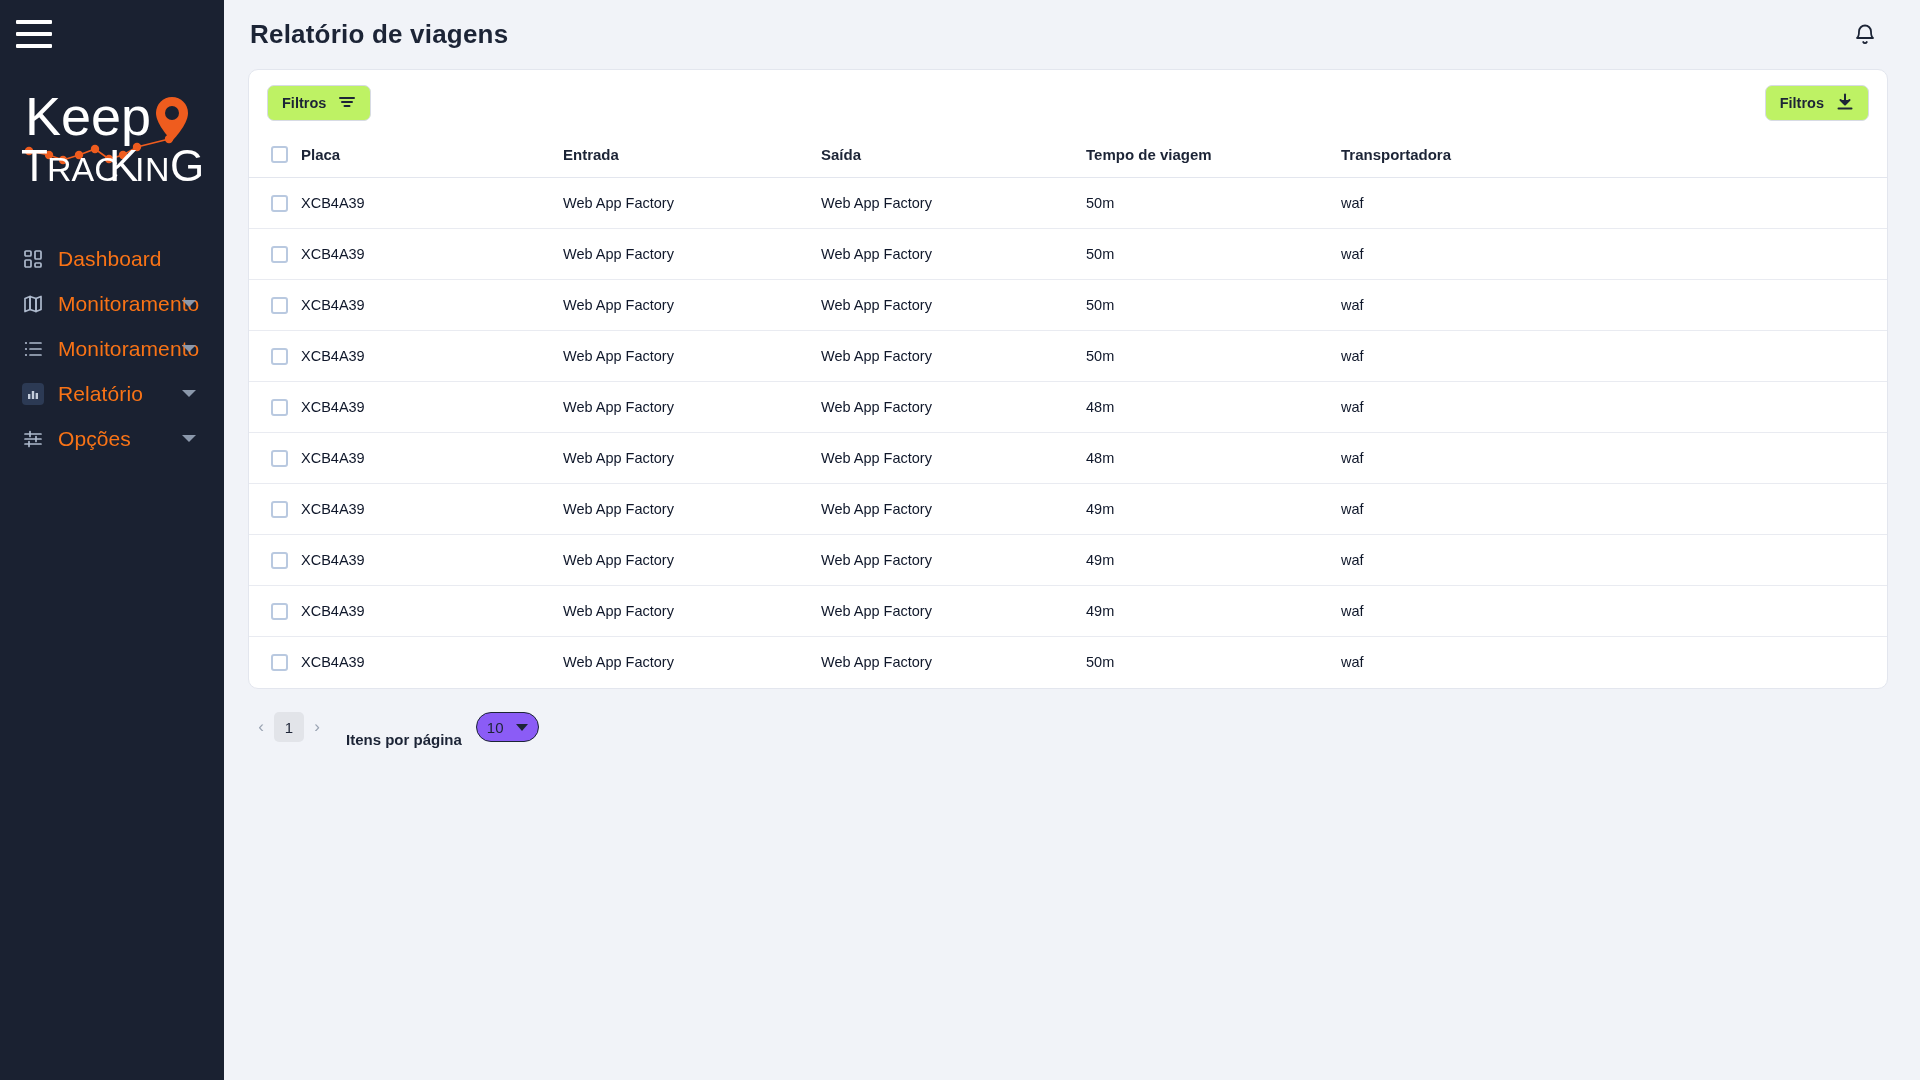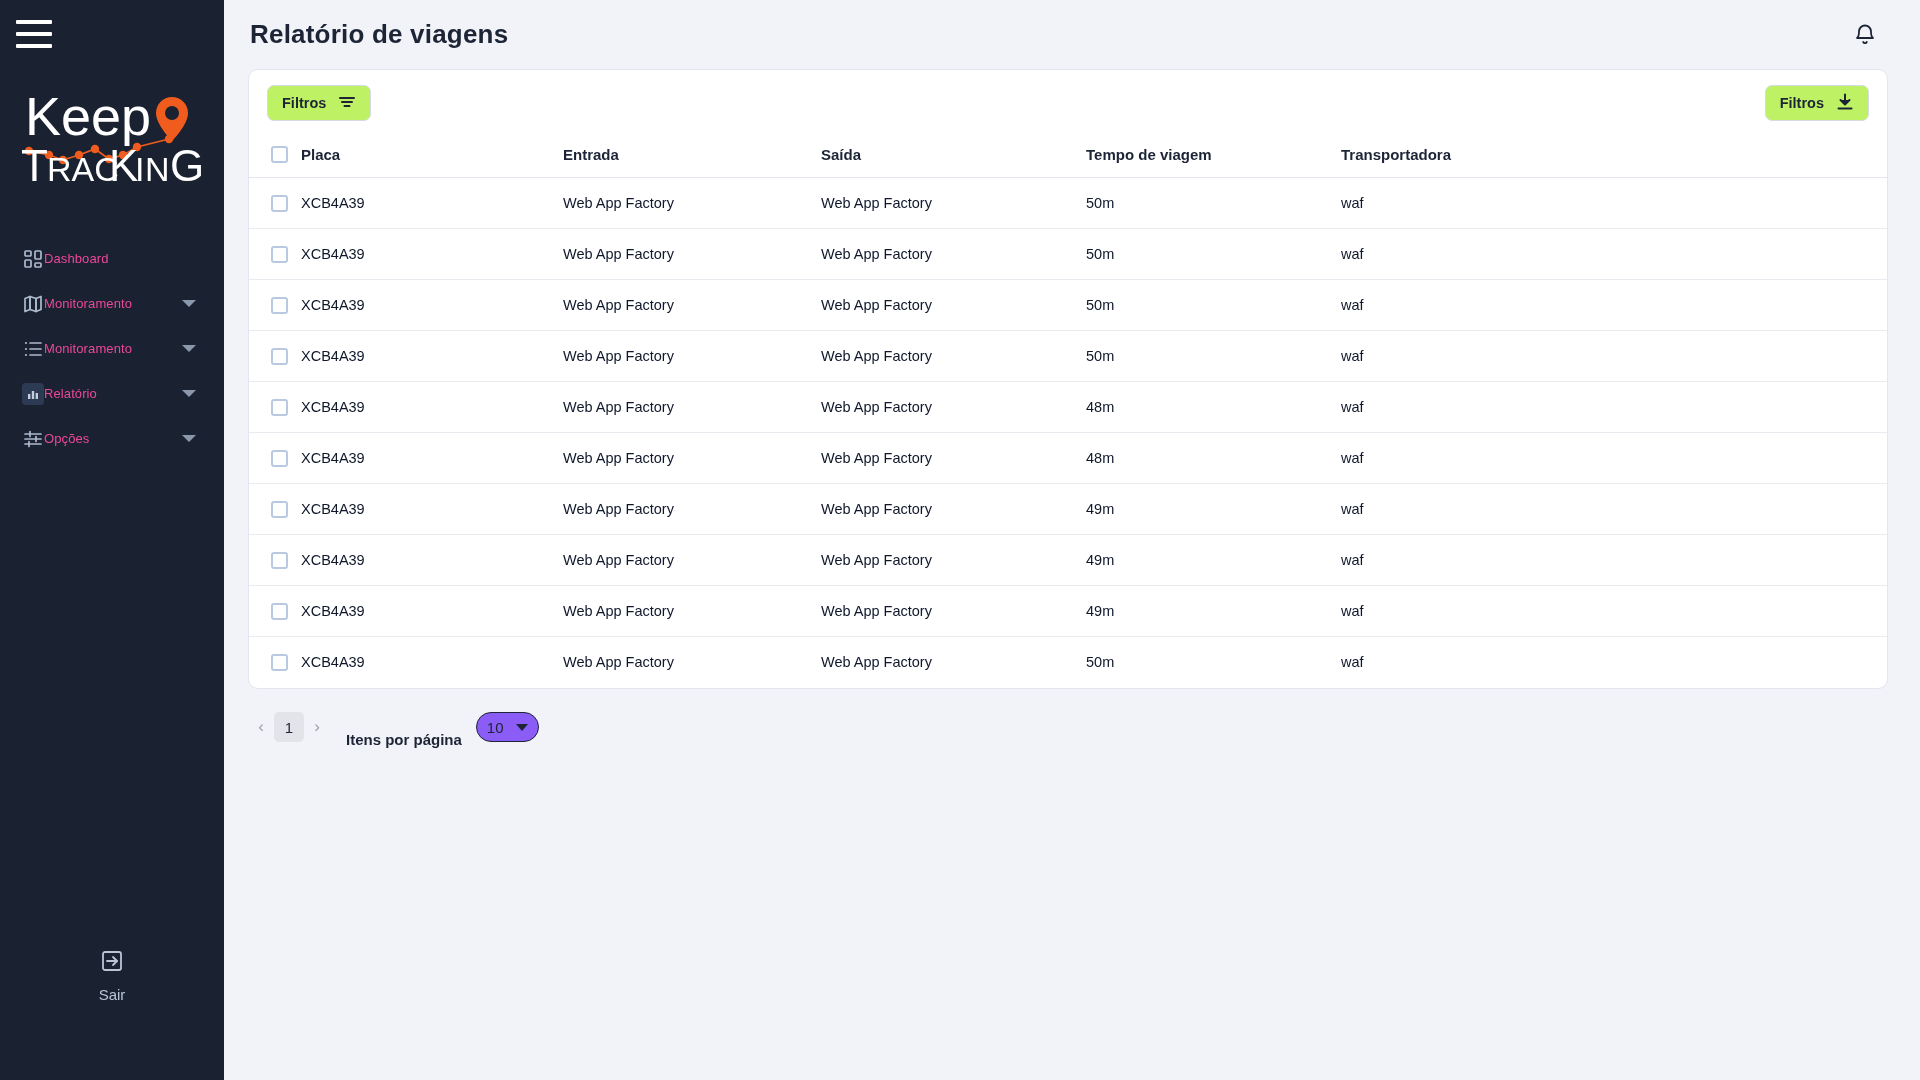--- a/index.html
+++ b/index.html
@@ -43,23 +43,23 @@
   }
   .nav-icon {
     width: 22px; height: 22px; min-width: 22px;
     display: flex; align-items: center; justify-content: center;
     color: #aebacd;
   }
   .nav-icon.active-box {
     background: #2c3a54; border-radius: 4px;
   }
   .nav-label {
-    margin-left: 0;
-    color: #ec4899;
-    font-size: 13px;
+    margin-left: 14px;
+    color: #f97316;
+    font-size: 21px;
     letter-spacing: .1px;
     white-space: nowrap;
   }
   .nav-caret {
     position: absolute; left: 182px;
     width: 0; height: 0;
     border-left: 7px solid transparent;
     border-right: 7px solid transparent;
     border-top: 7px solid #8b98ab;
   }
@@ -259,30 +259,20 @@
             <line x1="13" y1="7.5" x2="13" y2="12.5"></line>
             <line x1="6" y1="12.5" x2="6" y2="17.5"></line>
           </svg>
         </span>
         <span class="nav-label">Opções</span>
         <span class="nav-caret"></span>
       </div>
 
     </nav>
 
-    <div class="logout">
-      <span>
-        <svg width="26" height="26" viewBox="0 0 26 26" fill="none" stroke="#b9c4d4" stroke-width="1.8" stroke-linecap="round" stroke-linejoin="round">
-          <rect x="4" y="4" width="18" height="18" rx="2"></rect>
-          <line x1="8" y1="13" x2="18" y2="13"></line>
-          <polyline points="14,9 18,13 14,17"></polyline>
-        </svg>
-      </span>
-      <span class="logout-label">Sair</span>
-    </div>
   </aside>
 
   <main class="main">
 
     <div class="topbar">
       <div class="page-title">Relatório de viagens</div>
       <div class="bell">
         <svg width="22" height="24" viewBox="0 0 22 24" fill="none" stroke="#1c2436" stroke-width="1.8" stroke-linecap="round" stroke-linejoin="round">
           <path d="M11 2.5a6 6 0 0 0-6 6c0 5-2 6.5-2 6.5h16s-2-1.5-2-6.5a6 6 0 0 0-6-6z"></path>
           <path d="M9.2 19a2 2 0 0 0 3.6 0"></path>

